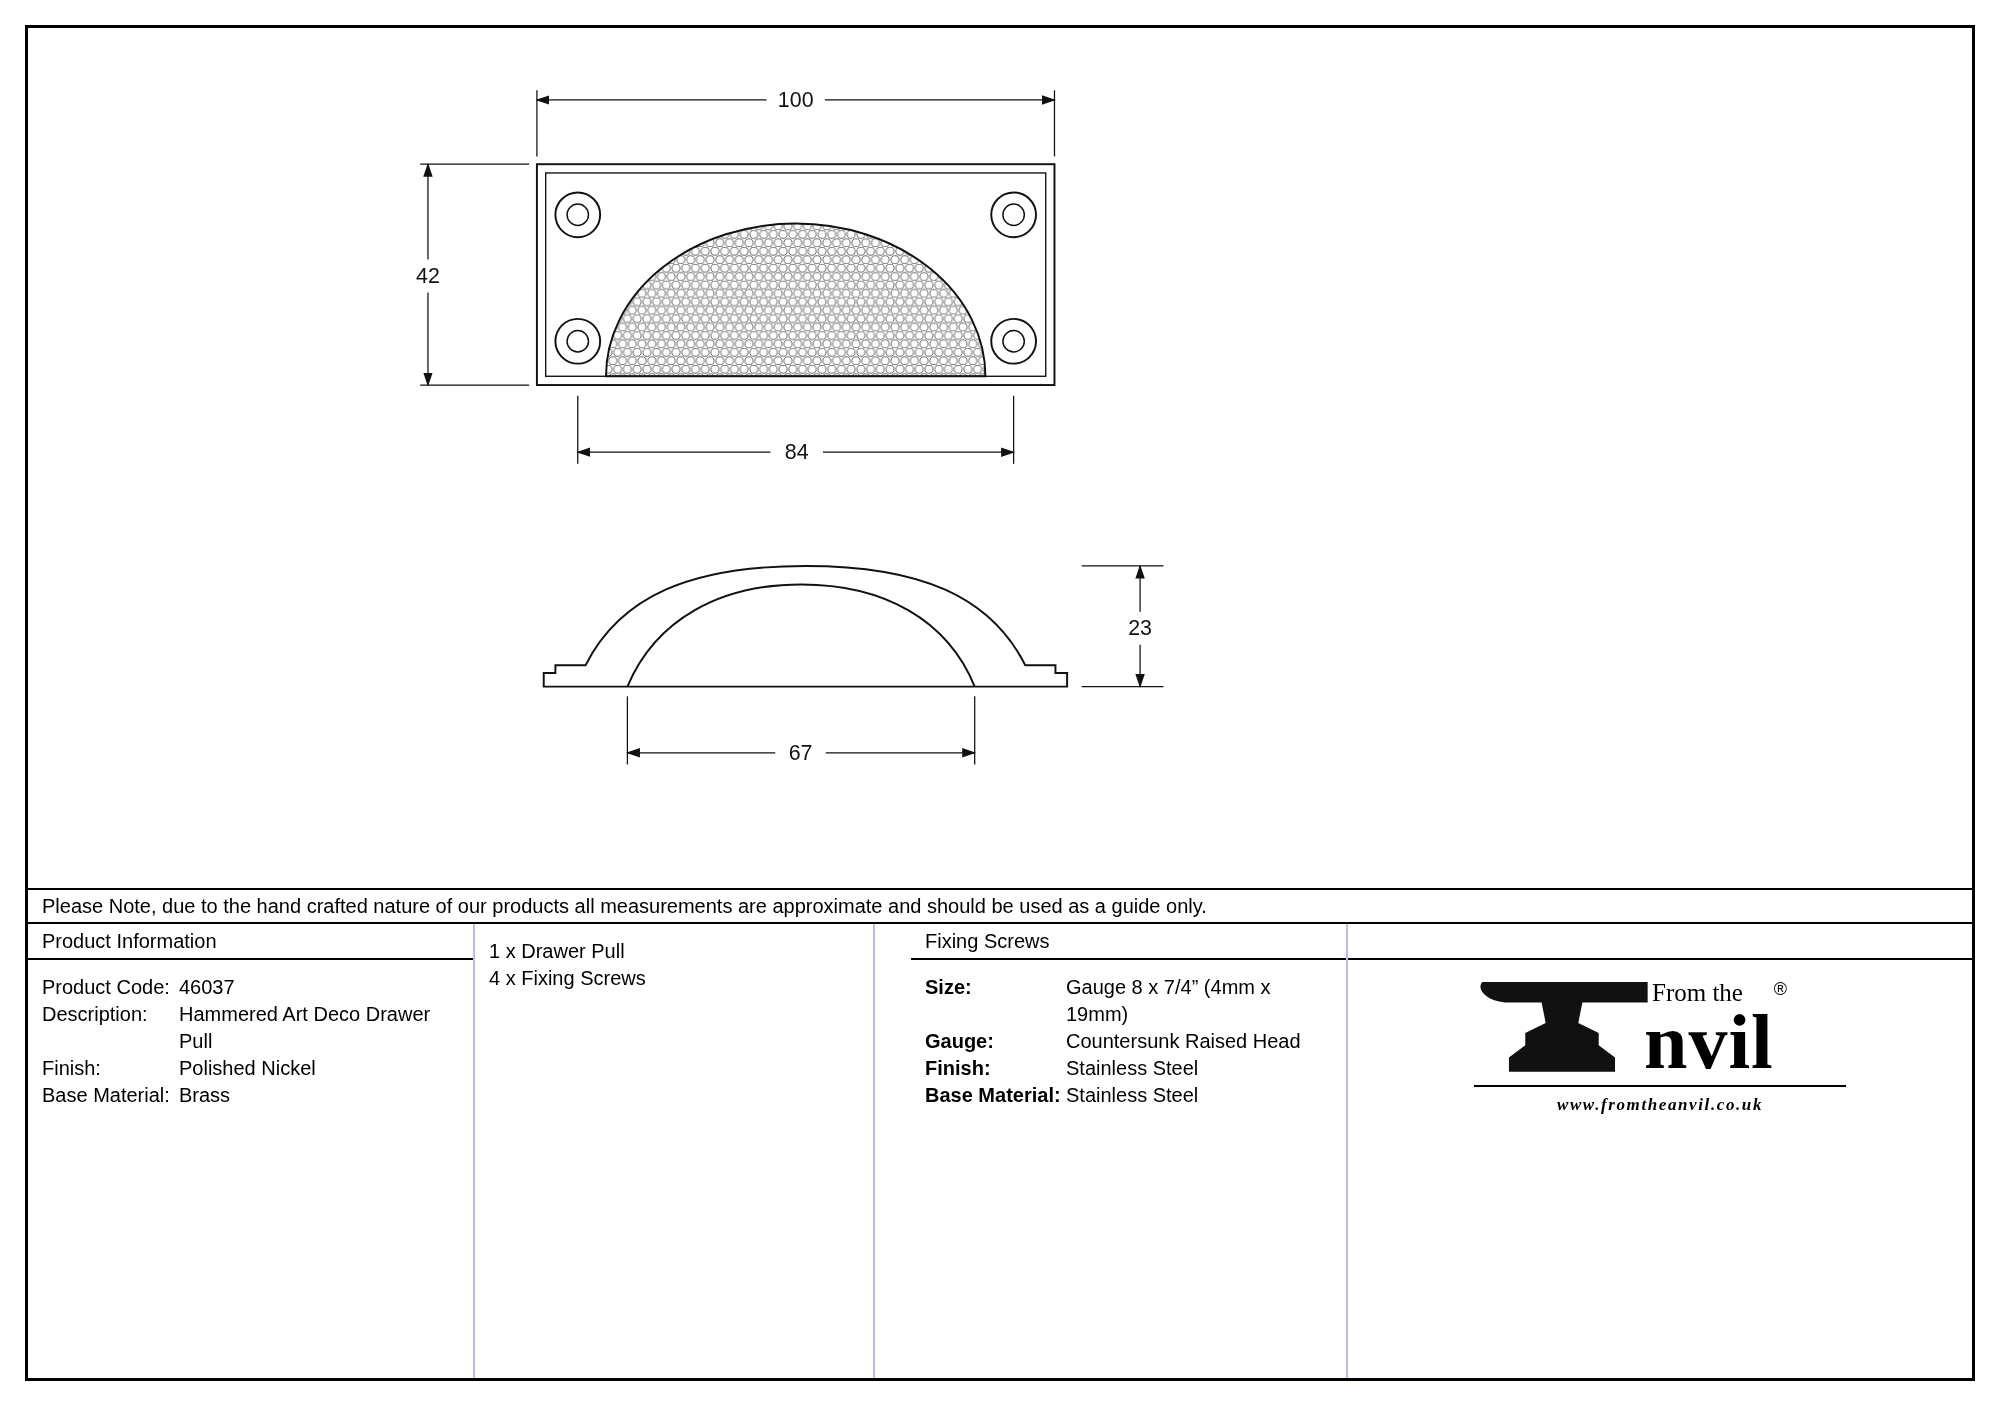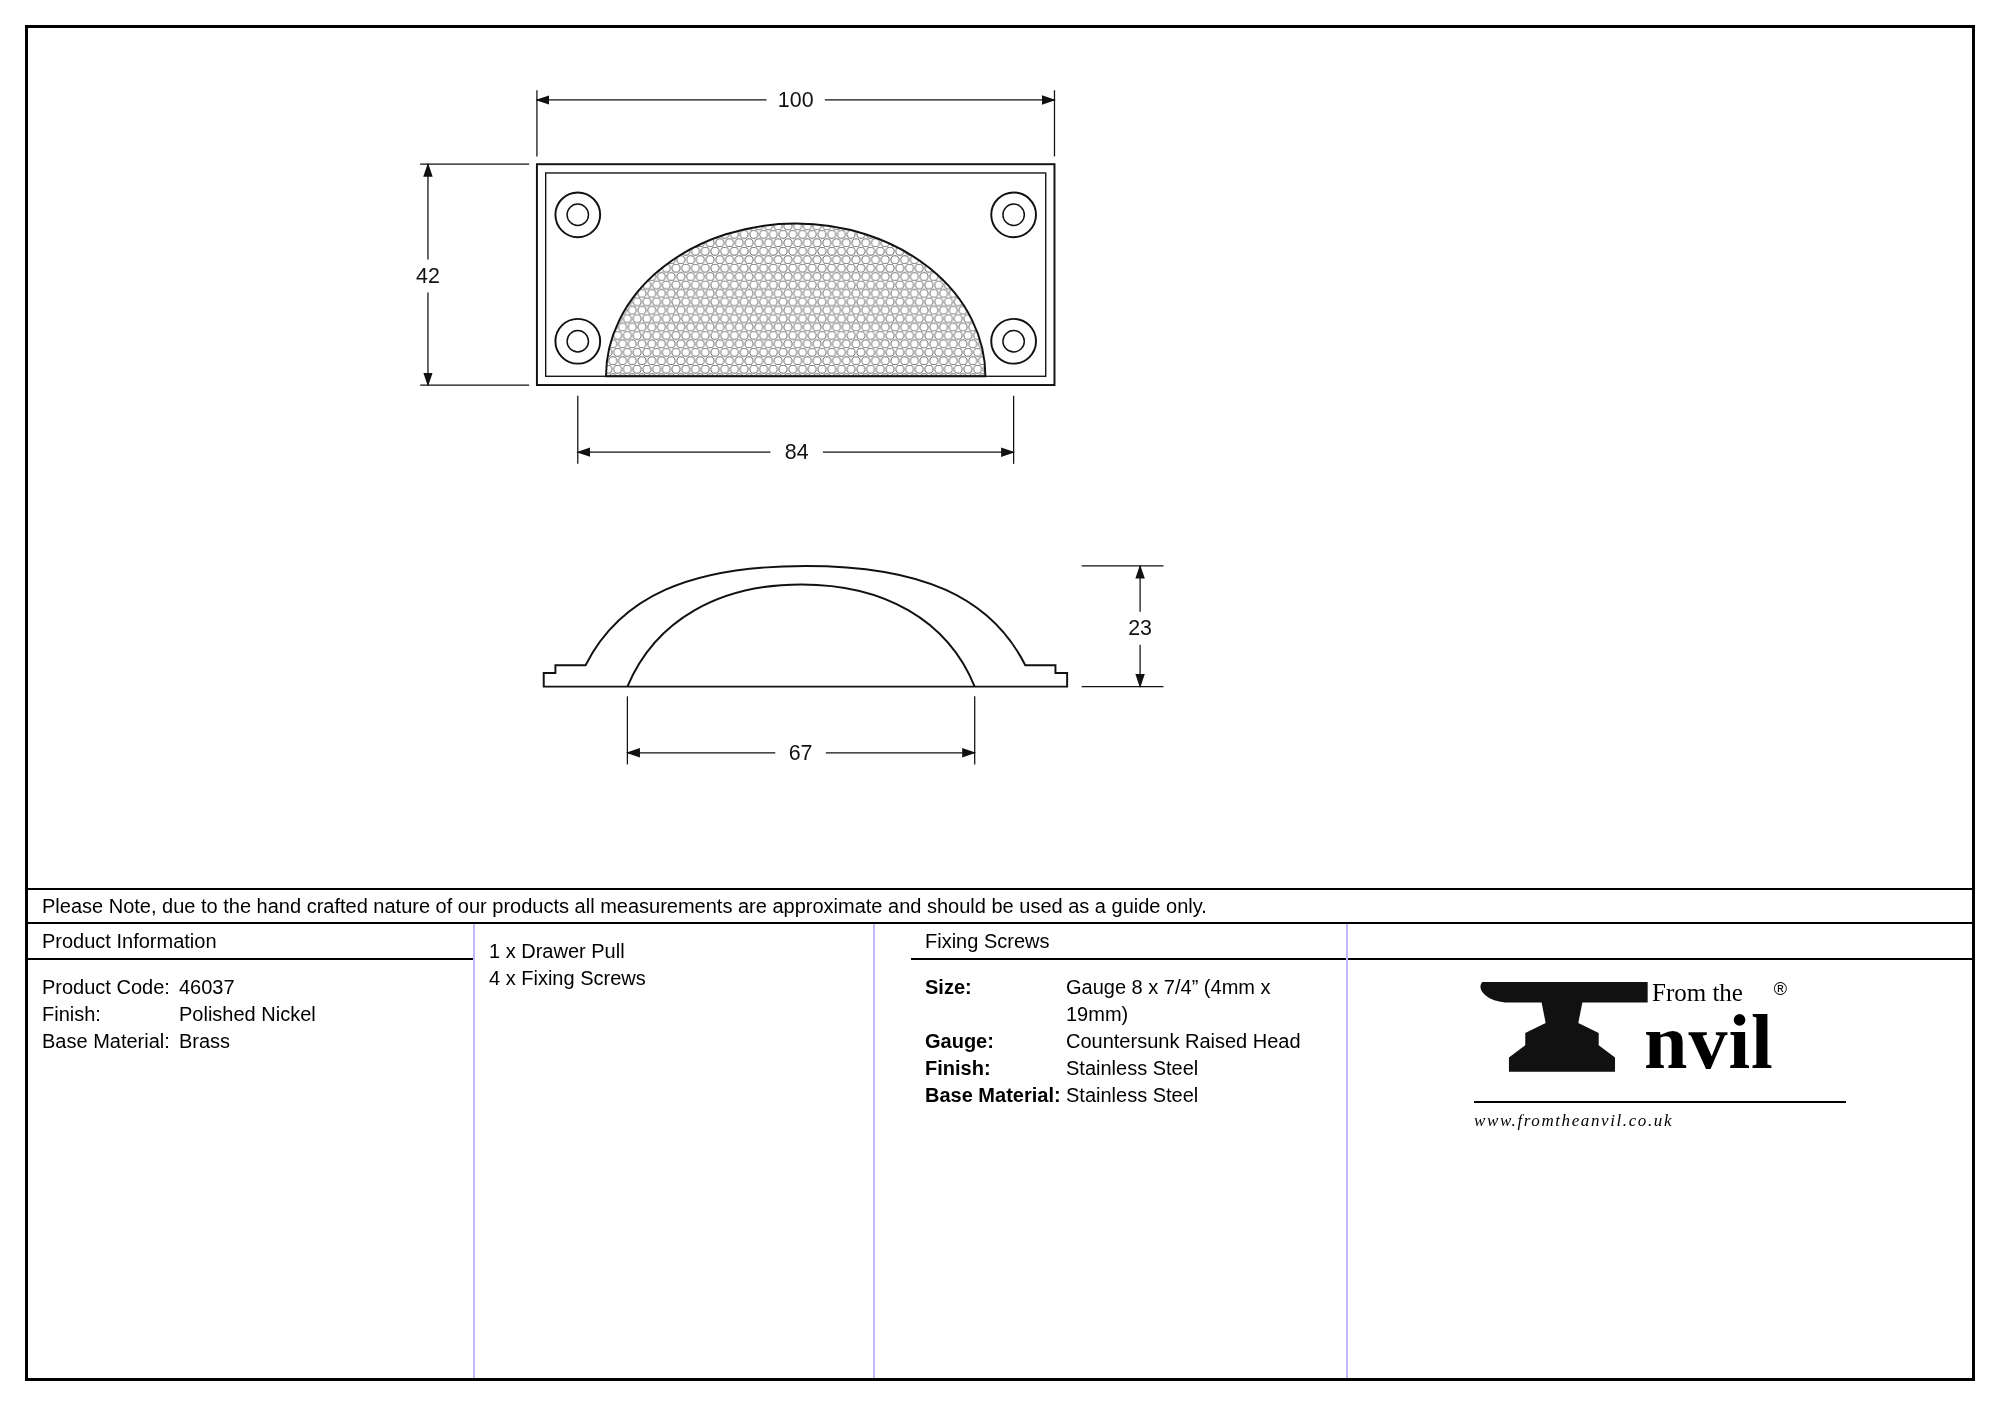--- a/index.html
+++ b/index.html
@@ -68,25 +68,25 @@
     font-size:25px; line-height:26px; padding-left:8px;
   }
   .nvil {
     font-family:"Liberation Serif", serif;
     font-weight:bold; font-size:78px; line-height:72px;
     letter-spacing:1px;
   }
   .reg { font-size:18px; line-height:18px; padding-top:2px; }
   .logo-url {
     font-family:"Liberation Serif", serif;
-    font-style:italic; font-weight:normal;
+    font-style:italic; font-weight:bold;
     font-size:17px; letter-spacing:1.6px;
     border-top:2px solid #000;
-    margin-top:21px; padding-top:4px;
-    text-align:left;
+    margin-top:5px; padding-top:4px;
+    text-align:center;
   }
 </style>
 </head>
 <body>
 
 <div class="page">
   <div class="frame">
 
     <div class="drawing-area">
       <svg viewBox="0 0 1976 884" preserveAspectRatio="xMidYMin meet">
@@ -174,20 +174,24 @@
     <div class="spec-table">
 
       <div class="col col-product">
         <div class="col-header">Product Information</div>
         <div class="col-body">
           <div class="kv">
             <span class="k">Product Code:</span>
             <span class="v">46037</span>
           </div>
           <div class="kv">
+            <span class="k">Description:</span>
+            <span class="v">Hammered Art Deco Drawer Pull</span>
+          </div>
+          <div class="kv">
             <span class="k">Finish:</span>
             <span class="v">Polished Nickel</span>
           </div>
           <div class="kv">
             <span class="k">Base Material:</span>
             <span class="v">Brass</span>
           </div>
         </div>
       </div>
 

